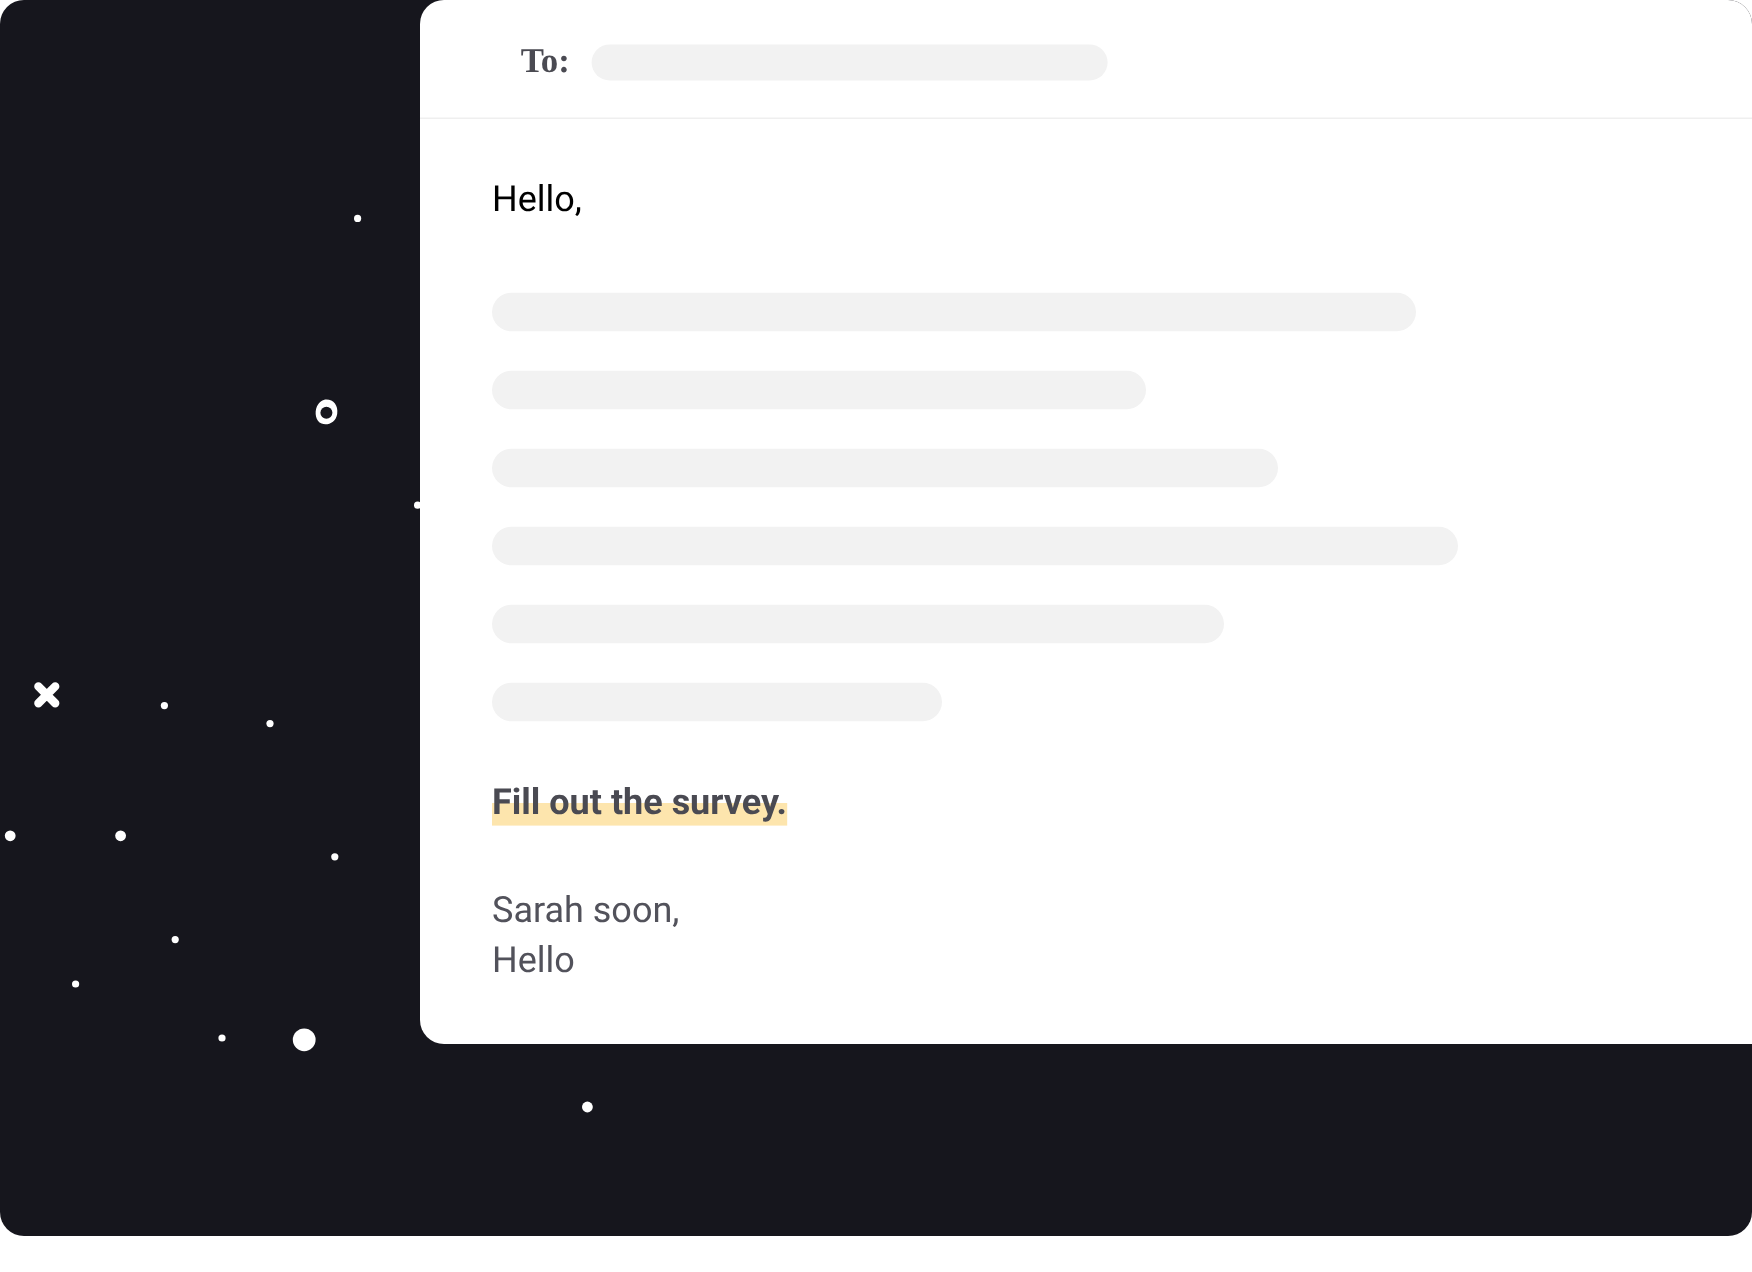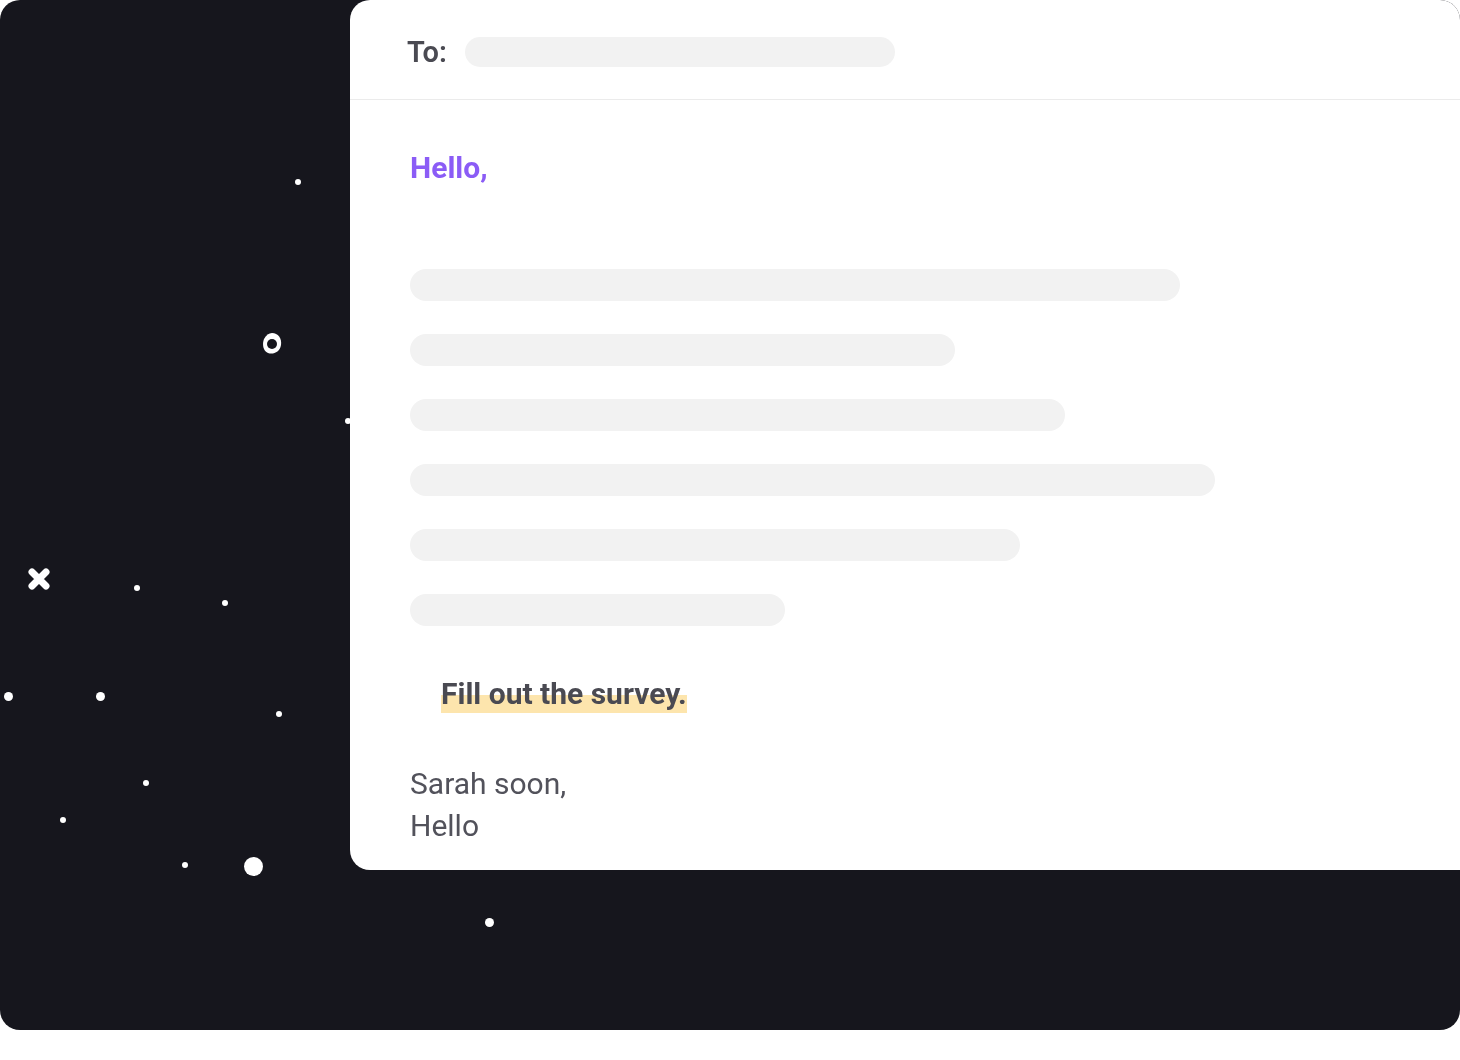--- a/index.html
+++ b/index.html
@@ -64,25 +64,26 @@
       position: absolute;
       left: 350px;
       top: 0;
       width: 1110px;
       height: 870px;
       background: #fff;
       border-radius: 20px 20px 0 20px;
     }
     
     .to-row {
-      padding: 35px 60px 30px 57px;
+      padding: 35px 60px 30px 84px;
       border-bottom: 1px solid #ebebeb;
       display: flex;
       align-items: center;
       gap: 18px;
+      font-family: Liberation Serif, serif;
     }
     
     .to-label {
       font-size: 29px;
       font-weight: 600;
       color: #4a4a52;
     }
     
     .to-placeholder {
       width: 430px;
@@ -90,23 +91,22 @@
       background: #f2f2f2;
       border-radius: 15px;
     }
     
     .email-body {
       padding: 50px 60px;
     }
     
     .greeting {
       font-size: 30px;
-      color: #8b5cf6;
-      margin-bottom: 84px;
-      font-weight: bold;
+      color: #000000;
+      margin-bottom: 60px;
     }
     
     .placeholder-line {
       height: 32px;
       background: #f2f2f2;
       border-radius: 16px;
       margin-bottom: 33px;
     }
     
     .line-1 { width: 770px; }
@@ -116,21 +116,20 @@
     .line-5 { width: 610px; }
     .line-6 { width: 375px; margin-bottom: 50px; }
     
     .survey-link {
       font-size: 30px;
       font-weight: 700;
       color: #4a4a52;
       display: inline;
       position: relative;
       margin-bottom: 45px;
-      margin-left: 31px;
     }
     
     .survey-link-text {
       display: inline-block;
       background: linear-gradient(to top, #fde5ad 50%, transparent 50%);
       padding-bottom: 2px;
     }
     
     .survey-block {
       margin-bottom: 50px;

